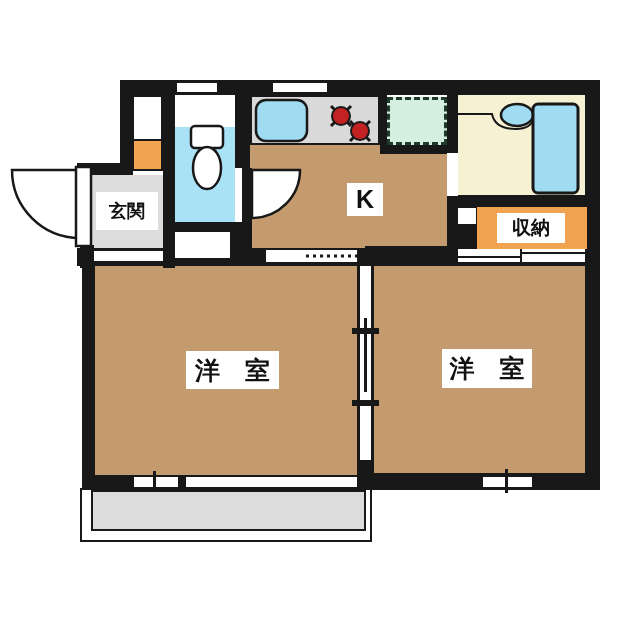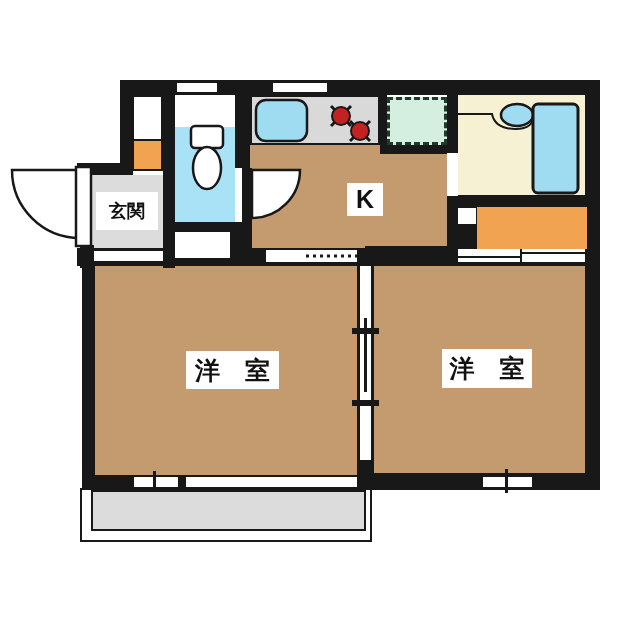--- a/index.html
+++ b/index.html
@@ -123,16 +123,17 @@
 
     <path d="M458,114 H492 Q495,129 516,129 Q531,129 534,118" fill="none" stroke="#181818" stroke-width="2"></path>
     <ellipse cx="517" cy="115" rx="16" ry="11" class="fix-blue" stroke-width="2.5"></ellipse>
     <rect x="533" y="104" width="45" height="89" rx="5" class="fix-blue" stroke-width="3"></rect>
 
     <line x1="306" y1="256" x2="363" y2="256" stroke="#181818" stroke-width="3" stroke-dasharray="3,4"></line>
   </svg>
 
   <div class="label mid" style="left:96px;top:192px;width:62px;height:38px;">玄関</div>
   <div class="label big" style="left:347px;top:183px;width:36px;height:33px;">K</div>
+  <div class="label sm" style="left:497px;top:213px;width:68px;height:30px;">収納</div>
   <div class="label big" style="left:186px;top:351px;width:93px;height:38px;">洋　室</div>
   <div class="label big" style="left:442px;top:349px;width:90px;height:39px;">洋　室</div>
 
 </div>
 
 </body></html>

